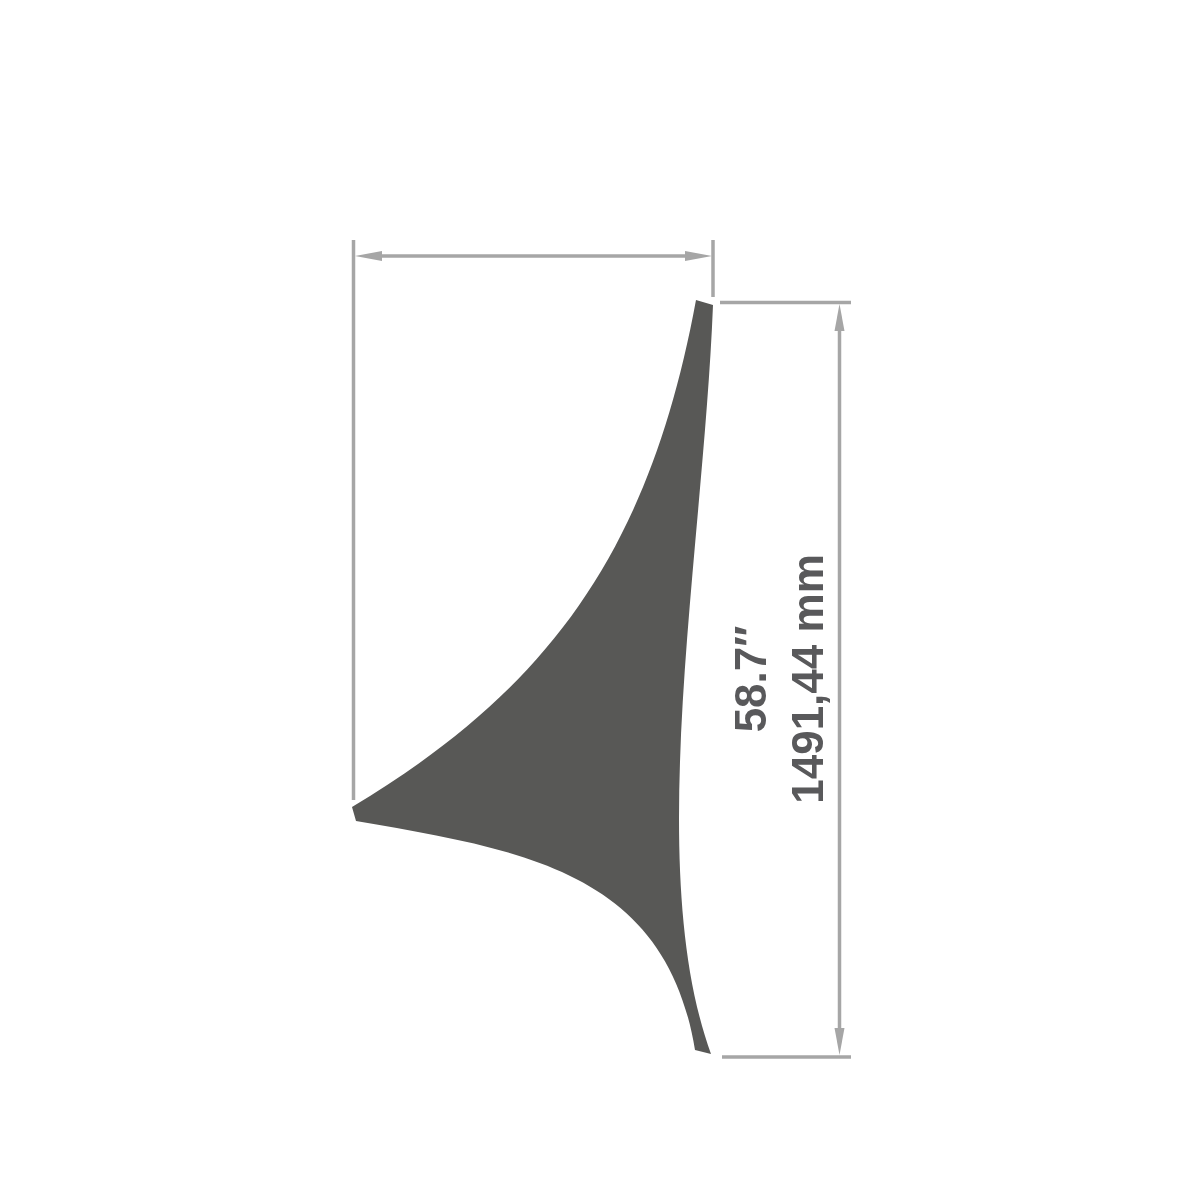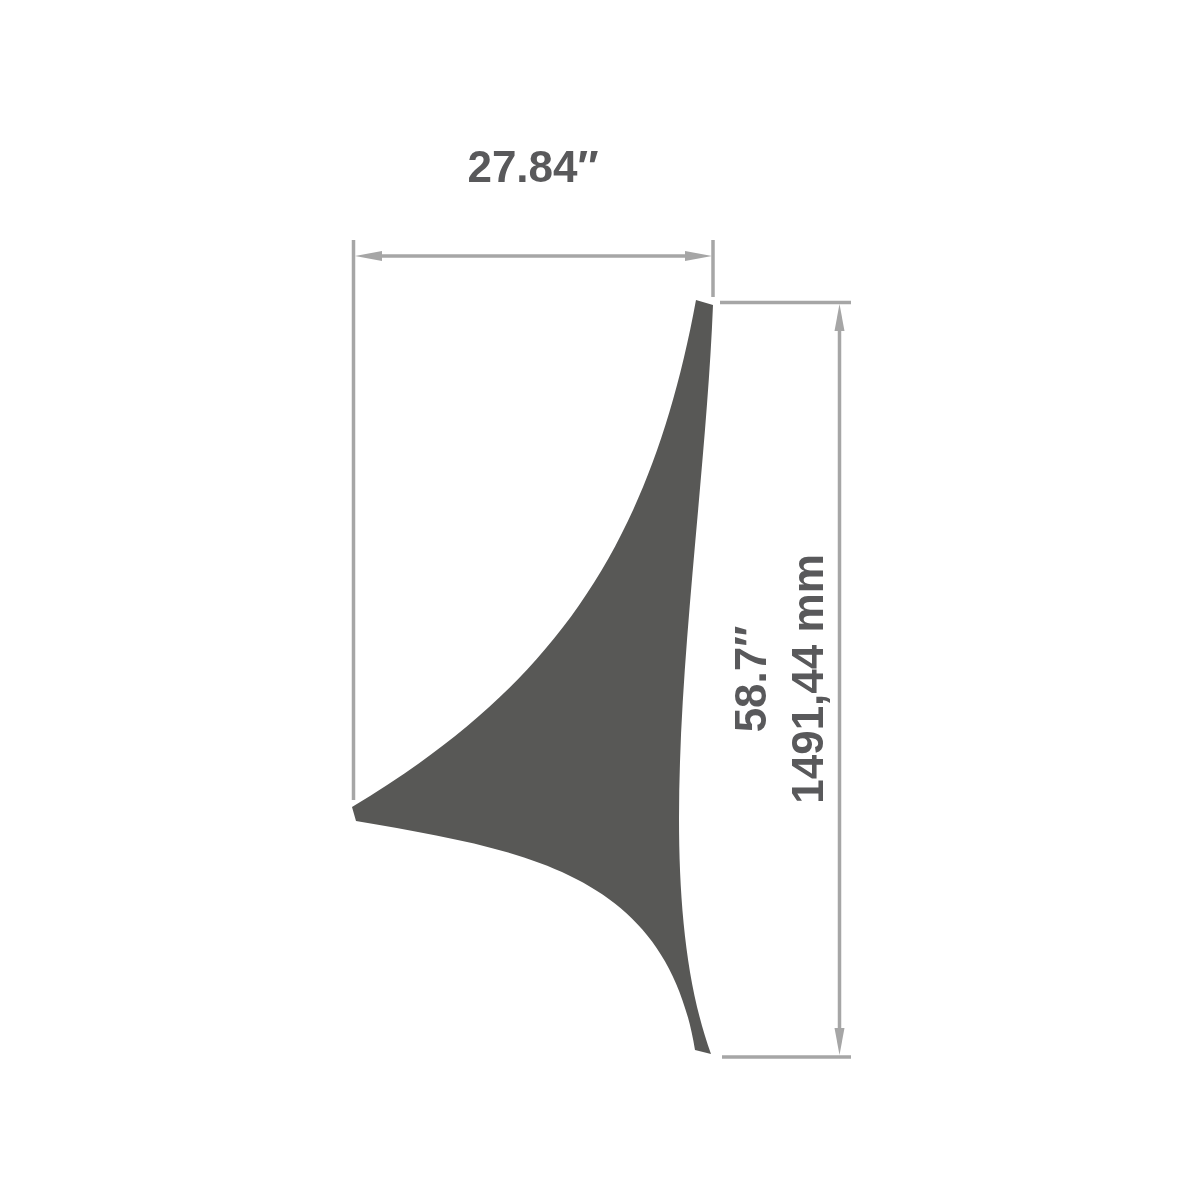--- a/index.html
+++ b/index.html
@@ -63,21 +63,20 @@
     <g stroke="var(--dim)" stroke-width="3.5" fill="none">
       <line x1="720" y1="302.5" x2="851" y2="302.5"></line>
       <line x1="722" y1="1057" x2="851" y2="1057"></line>
       <line x1="839.5" y1="328" x2="839.5" y2="1031"></line>
       <polygon fill="var(--dim)" stroke="none" points="839.5,304 834.5,331 844.5,331"></polygon>
       <polygon fill="var(--dim)" stroke="none" points="839.5,1055 834.5,1028 844.5,1028"></polygon>
     </g>
   </svg>
 
   <div class="dim-text dim-text-top">
-    <div>27.84″</div>
   </div>
 
   <div class="dim-text dim-text-right">
     <div>58.7″</div>
     <div>1491,44 mm</div>
   </div>
 
 </div>
 
 </body></html>

